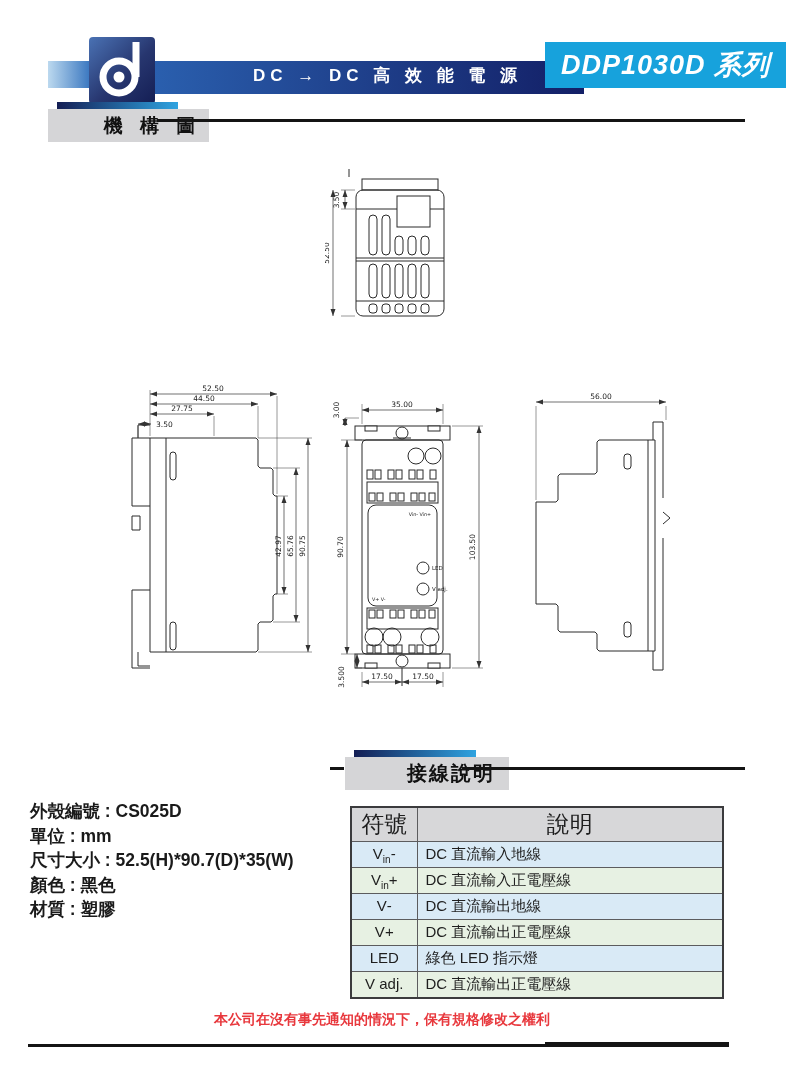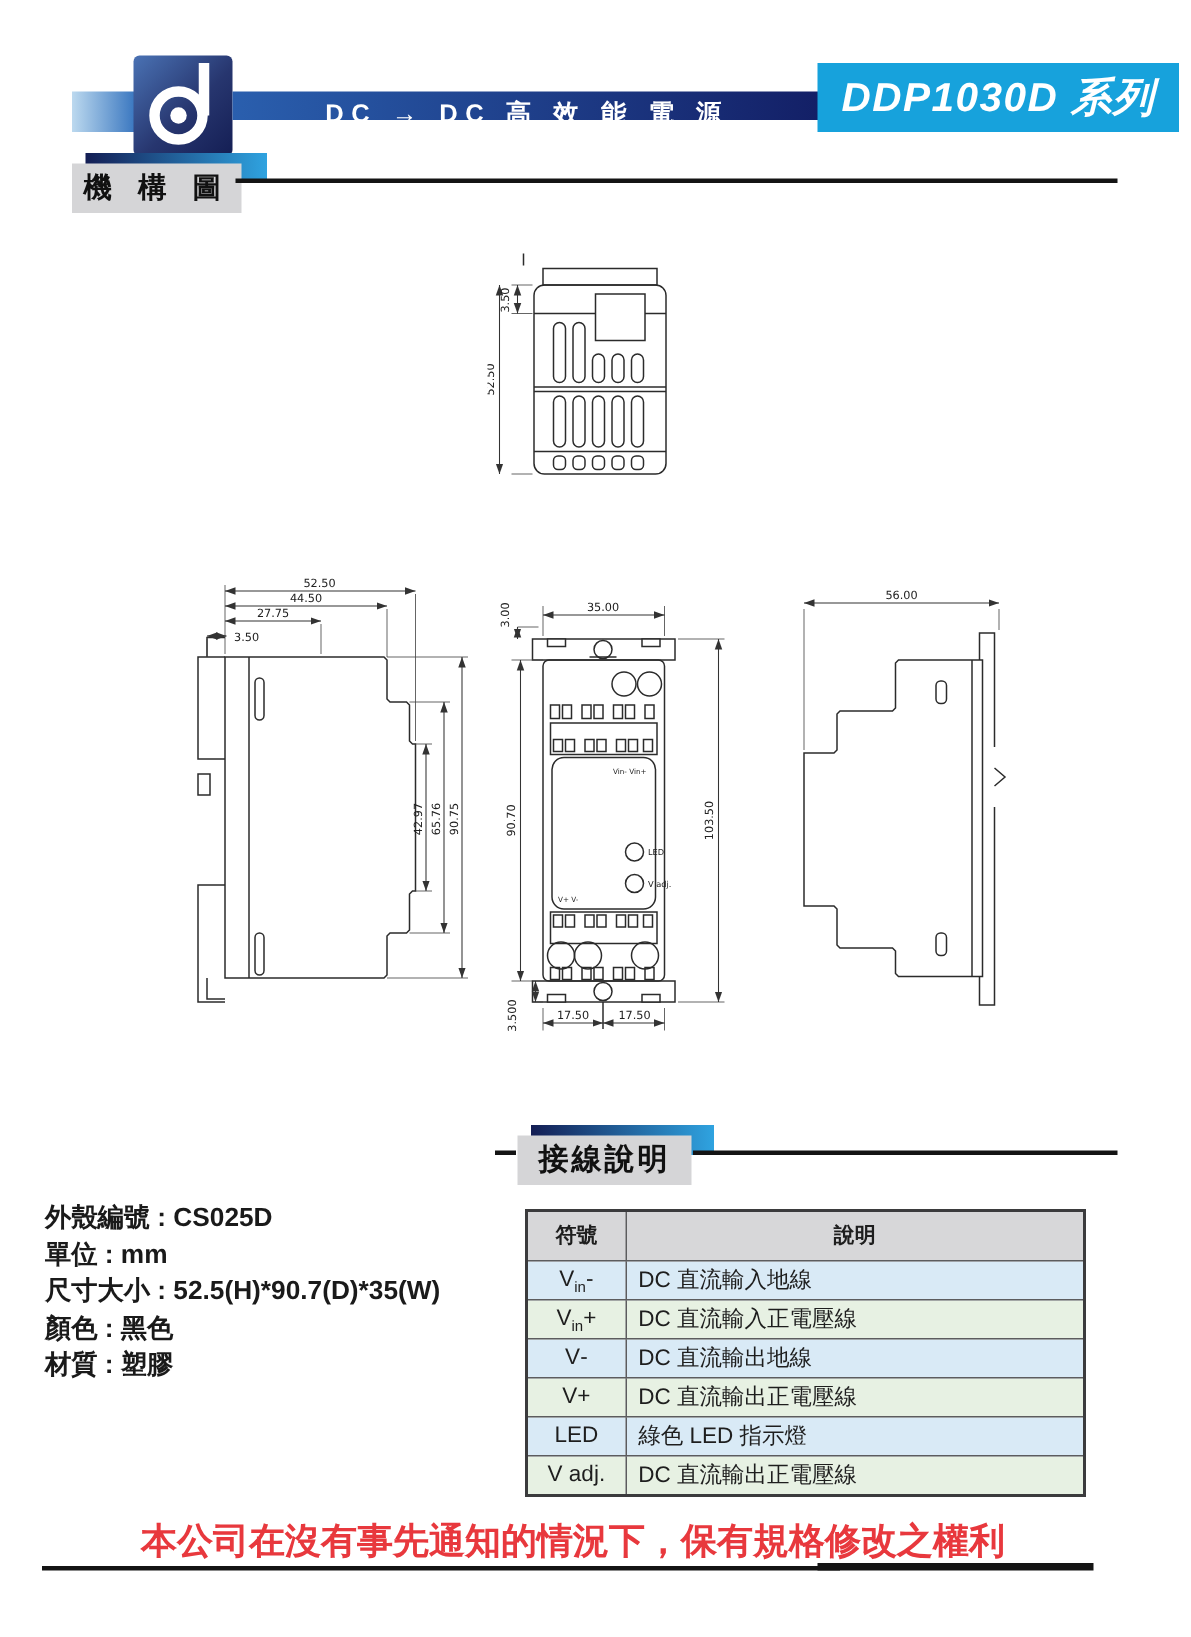--- a/index.html
+++ b/index.html
@@ -5,63 +5,63 @@
   html,body{margin:0;padding:0;}
   body{width:794px;height:1091px;position:relative;background:#fff;
        font-family:"Liberation Sans","DejaVu Sans",sans-serif;overflow:hidden;}
   .abs{position:absolute;}
 
   
   .hdr-strip{left:48px;top:61px;width:42px;height:27px;
     background:linear-gradient(to right,#bcd9ef,#3a77c0);}
   .logo{left:89px;top:37px;width:66px;height:67px;border-radius:4px;
     background:linear-gradient(135deg,#4a72b4 0%,#27366f 55%,#141e54 100%);}
-  .title-bar{left:155px;top:61px;width:393px;height:19px;
+  .title-bar{left:155px;top:61px;width:393px;height:33px;
     background:linear-gradient(to right,#2a5fae,#131f66);
     color:#fff;font-weight:bold;font-size:17px;letter-spacing:5px;
-    text-align:center;line-height:29px;white-space:nowrap;}
+    text-align:center;line-height:29px;white-space:nowrap;padding-left:36px;}
   .badge{left:545px;top:42px;width:241px;height:46px;background:#17a2dc;
     color:#fff;font-weight:bold;font-style:italic;font-size:27px;
     text-align:center;line-height:46px;letter-spacing:1px;}
 
   
   .sec{width:140px;height:42px;}
   .sec .bar{position:absolute;height:20px;
     background:linear-gradient(to right,#141e54,#2fa3e0);}
   .sec .box{position:absolute;background:#d5d5d7;color:#111;
-    font-weight:bold;text-align:center;}
+    font-weight:bold;text-align:center;padding-left:48px;}
   .rule{background:#141414;}
 
   
   svg text{font-family:"DejaVu Sans",sans-serif;}
   .ln{fill:none;stroke:#2b2b2b;stroke-width:1;}
   .lnw{fill:#fff;stroke:#2b2b2b;stroke-width:1;}
   .ext{stroke:#444;stroke-width:0.55;}
   .dim{stroke:#333;stroke-width:0.7;marker-start:url(#arrs);marker-end:url(#arr);}
   text.d{font-size:7.5px;fill:#222;text-anchor:middle;}
   text.tiny{font-size:4.8px;fill:#222;}
 
   
   .pinfo{left:30px;top:799px;width:315px;color:#1a1a1a;font-weight:bold;
     font-size:17.5px;line-height:24.5px;}
 
   
   table.wiring{left:350px;top:806px;width:374px;border-collapse:collapse;
     table-layout:fixed;position:absolute;border:2px solid #3b3b3d;}
   table.wiring th,table.wiring td{border:1px solid #5c5c5e;color:#1e1e1e;}
-  table.wiring th{background:#d7d7d9;font-size:14px;height:30px;font-weight:bold;}
+  table.wiring th{background:#d7d7d9;font-size:23px;height:30px;font-weight:normal;}
   table.wiring td{font-size:15px;height:23px;margin-left:36px;}
   td.sym{text-align:center;width:66px;}
   td.sym sub{font-size:10px;}
   td.desc{padding-left:8px;}
   tr.blue{background:#d9eaf6;}
   tr.green{background:#e7f1e3;padding-left:32px;}
 
   .disclaimer{left:47px;top:1011px;width:670px;text-align:center;
-    color:#e8383d;font-weight:bold;font-size:24px;}
+    color:#e8383d;font-weight:bold;font-size:14px;}
 </style>
 </head>
 <body>
 
 <svg width="0" height="0" class="abs">
   <defs>
     <marker id="arr" markerWidth="8" markerHeight="8" refX="7" refY="3" orient="auto" markerUnits="userSpaceOnUse">
       <path d="M0,0.5 L7,3 L0,5.5 Z" fill="#333"></path>
     </marker>
     <marker id="arrs" markerWidth="8" markerHeight="8" refX="7" refY="3" orient="auto-start-reverse" markerUnits="userSpaceOnUse">

